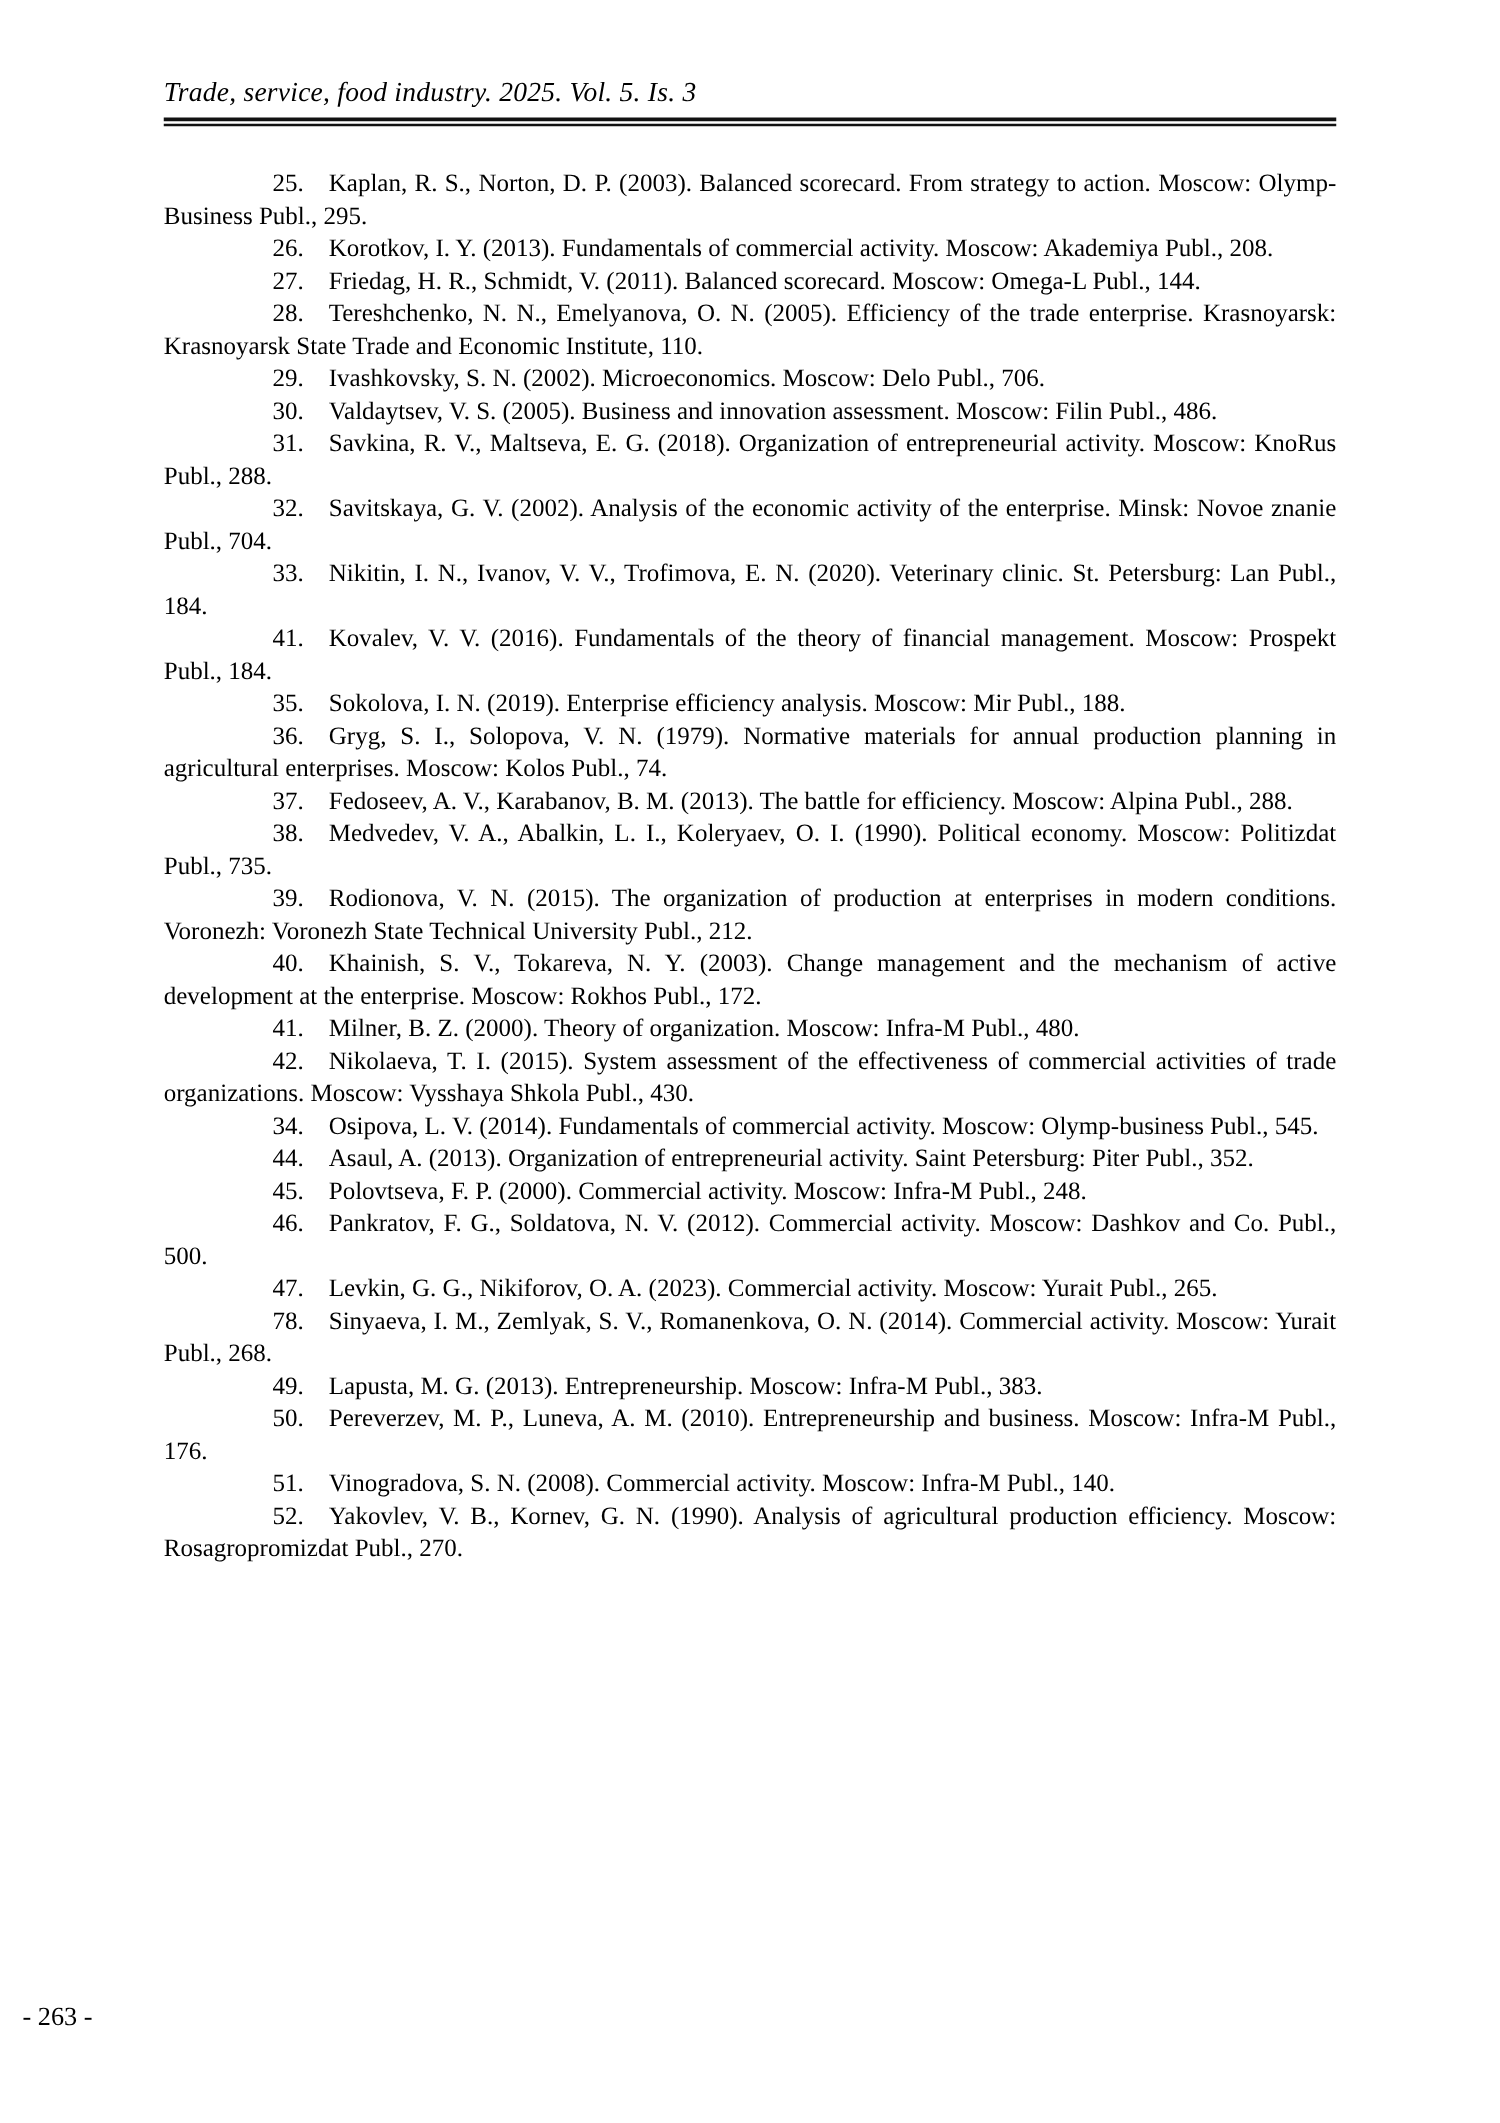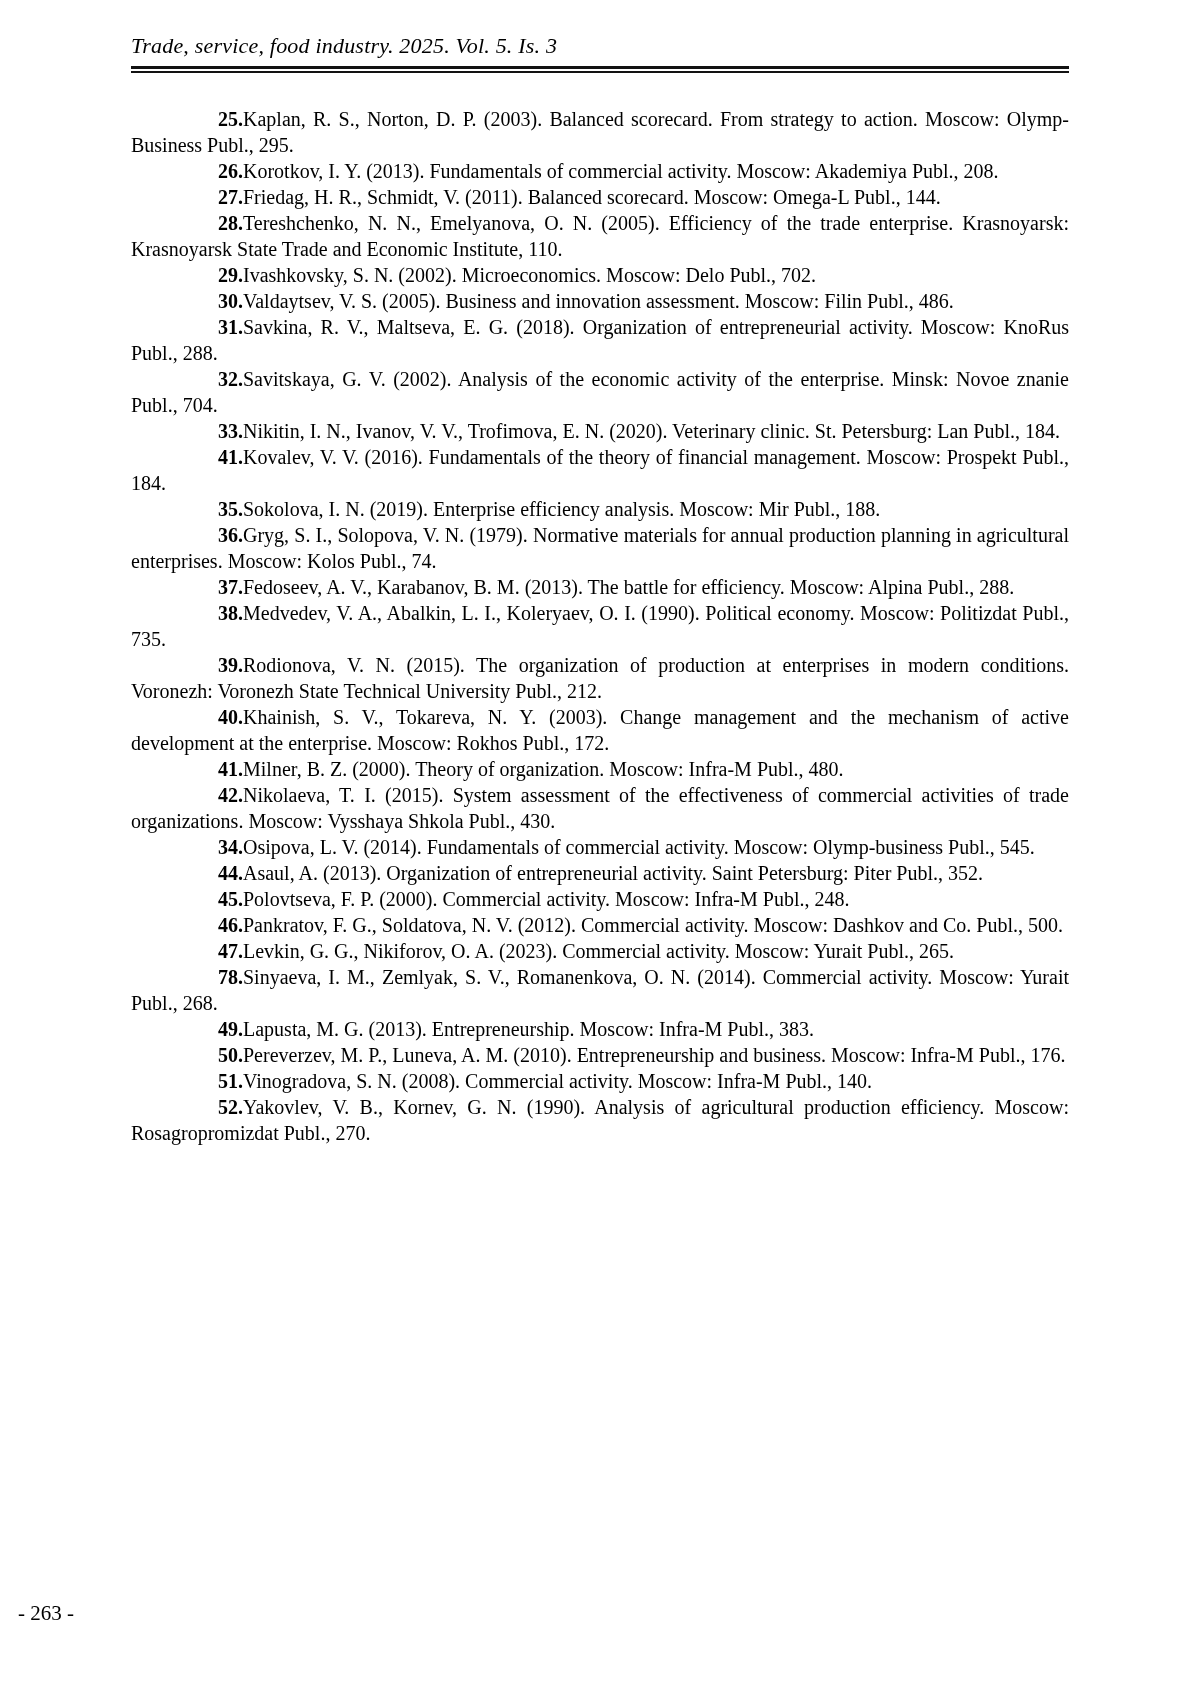--- a/index.html
+++ b/index.html
@@ -15,21 +15,21 @@
     font-family: "Liberation Serif", "DejaVu Serif", serif;
     color: #000000;
     overflow: hidden;
     box-sizing: border-box;
   }
   .content {
     margin: 0 131px;
     width: 938px;
   }
   .running-header {
-    padding-top: 32px;
+    padding-top: 60px;
   }
   .running-header .journal-line {
     font-style: italic;
     font-size: 22px;
     line-height: 28px;
     letter-spacing: 0.2px;
   }
   .header-rule {
     margin-top: 6px;
     height: 2px;
@@ -42,22 +42,21 @@
     font-size: 20px;
     line-height: 26px;
     text-align: justify;
   }
   .references p.ref {
     margin: 0;
     padding: 0;
     text-indent: 87px;
   }
   .ref-num {
-    margin-right: 0;
-    font-weight: bold;
+    margin-right: 20px;
   }
   .page-footer {
     position: absolute;
     top: 1600px;
     left: 18px;
     width: 100%;
     text-align: left;
     font-size: 21px;
     line-height: 26px;
   }
@@ -70,21 +69,21 @@
     <div class="running-header">
       <div class="journal-line">Trade, service, food industry. 2025. Vol. 5. Is. 3</div>
       <div class="header-rule"></div>
     </div>
 
     <div class="references" id="refs">
         <p class="ref"><span class="ref-num">25.</span><span class="ref-text">Kaplan, R. S., Norton, D. P. (2003). Balanced scorecard. From strategy to action. Moscow: Olymp-Business Publ., 295.</span></p>
         <p class="ref"><span class="ref-num">26.</span><span class="ref-text">Korotkov, I. Y. (2013). Fundamentals of commercial activity. Moscow: Akademiya Publ., 208.</span></p>
         <p class="ref"><span class="ref-num">27.</span><span class="ref-text">Friedag, H. R., Schmidt, V. (2011). Balanced scorecard. Moscow: Omega-L Publ., 144.</span></p>
         <p class="ref"><span class="ref-num">28.</span><span class="ref-text">Tereshchenko, N. N., Emelyanova, O. N. (2005). Efficiency of the trade enterprise. Krasnoyarsk: Krasnoyarsk State Trade and Economic Institute, 110.</span></p>
-        <p class="ref"><span class="ref-num">29.</span><span class="ref-text">Ivashkovsky, S. N. (2002). Microeconomics. Moscow: Delo Publ., 702.</span></p>
+        <p class="ref"><span class="ref-num">29.</span><span class="ref-text">Ivashkovsky, S. N. (2002). Microeconomics. Moscow: Delo Publ., 706.</span></p>
         <p class="ref"><span class="ref-num">30.</span><span class="ref-text">Valdaytsev, V. S. (2005). Business and innovation assessment. Moscow: Filin Publ., 486.</span></p>
         <p class="ref"><span class="ref-num">31.</span><span class="ref-text">Savkina, R. V., Maltseva, E. G. (2018). Organization of entrepreneurial activity. Moscow: KnoRus Publ., 288.</span></p>
         <p class="ref"><span class="ref-num">32.</span><span class="ref-text">Savitskaya, G. V. (2002). Analysis of the economic activity of the enterprise. Minsk: Novoe znanie Publ., 704.</span></p>
         <p class="ref"><span class="ref-num">33.</span><span class="ref-text">Nikitin, I. N., Ivanov, V. V., Trofimova, E. N. (2020). Veterinary clinic. St. Petersburg: Lan Publ., 184.</span></p>
         <p class="ref"><span class="ref-num">41.</span><span class="ref-text">Kovalev, V. V. (2016). Fundamentals of the theory of financial management. Moscow: Prospekt Publ., 184.</span></p>
         <p class="ref"><span class="ref-num">35.</span><span class="ref-text">Sokolova, I. N. (2019). Enterprise efficiency analysis. Moscow: Mir Publ., 188.</span></p>
         <p class="ref"><span class="ref-num">36.</span><span class="ref-text">Gryg, S. I., Solopova, V. N. (1979). Normative materials for annual production planning in agricultural enterprises. Moscow: Kolos Publ., 74.</span></p>
         <p class="ref"><span class="ref-num">37.</span><span class="ref-text">Fedoseev, A. V., Karabanov, B. M. (2013). The battle for efficiency. Moscow: Alpina Publ., 288.</span></p>
         <p class="ref"><span class="ref-num">38.</span><span class="ref-text">Medvedev, V. A., Abalkin, L. I., Koleryaev, O. I. (1990). Political economy. Moscow: Politizdat Publ., 735.</span></p>
         <p class="ref"><span class="ref-num">39.</span><span class="ref-text">Rodionova, V. N. (2015). The organization of production at enterprises in modern conditions. Voronezh: Voronezh State Technical University Publ., 212.</span></p>

